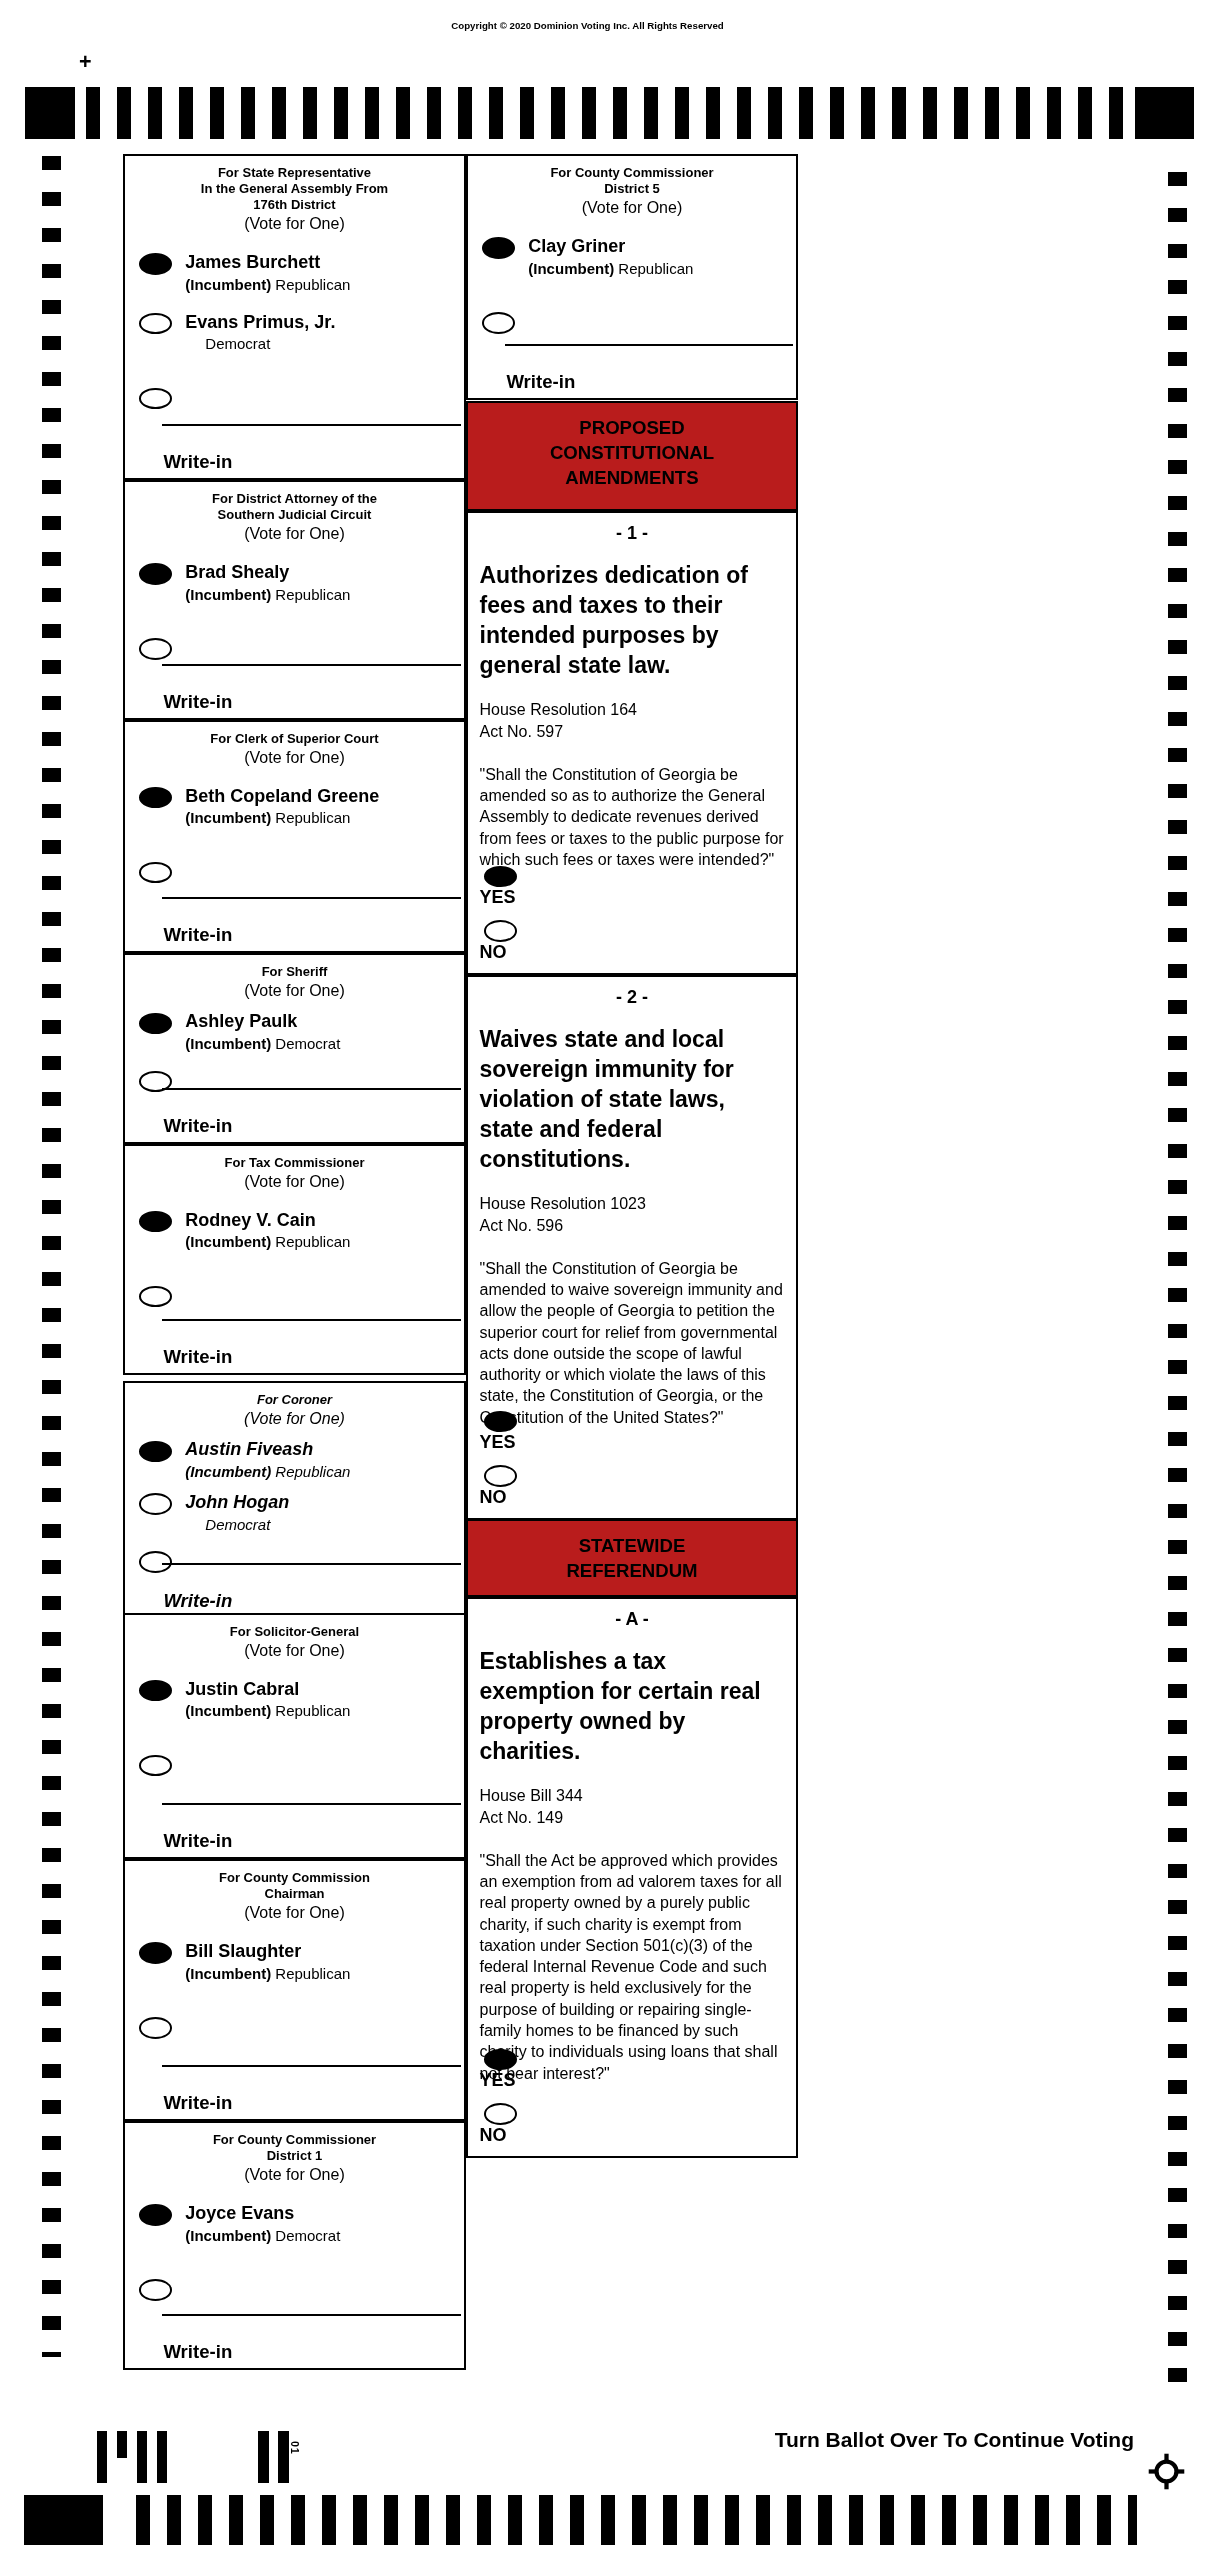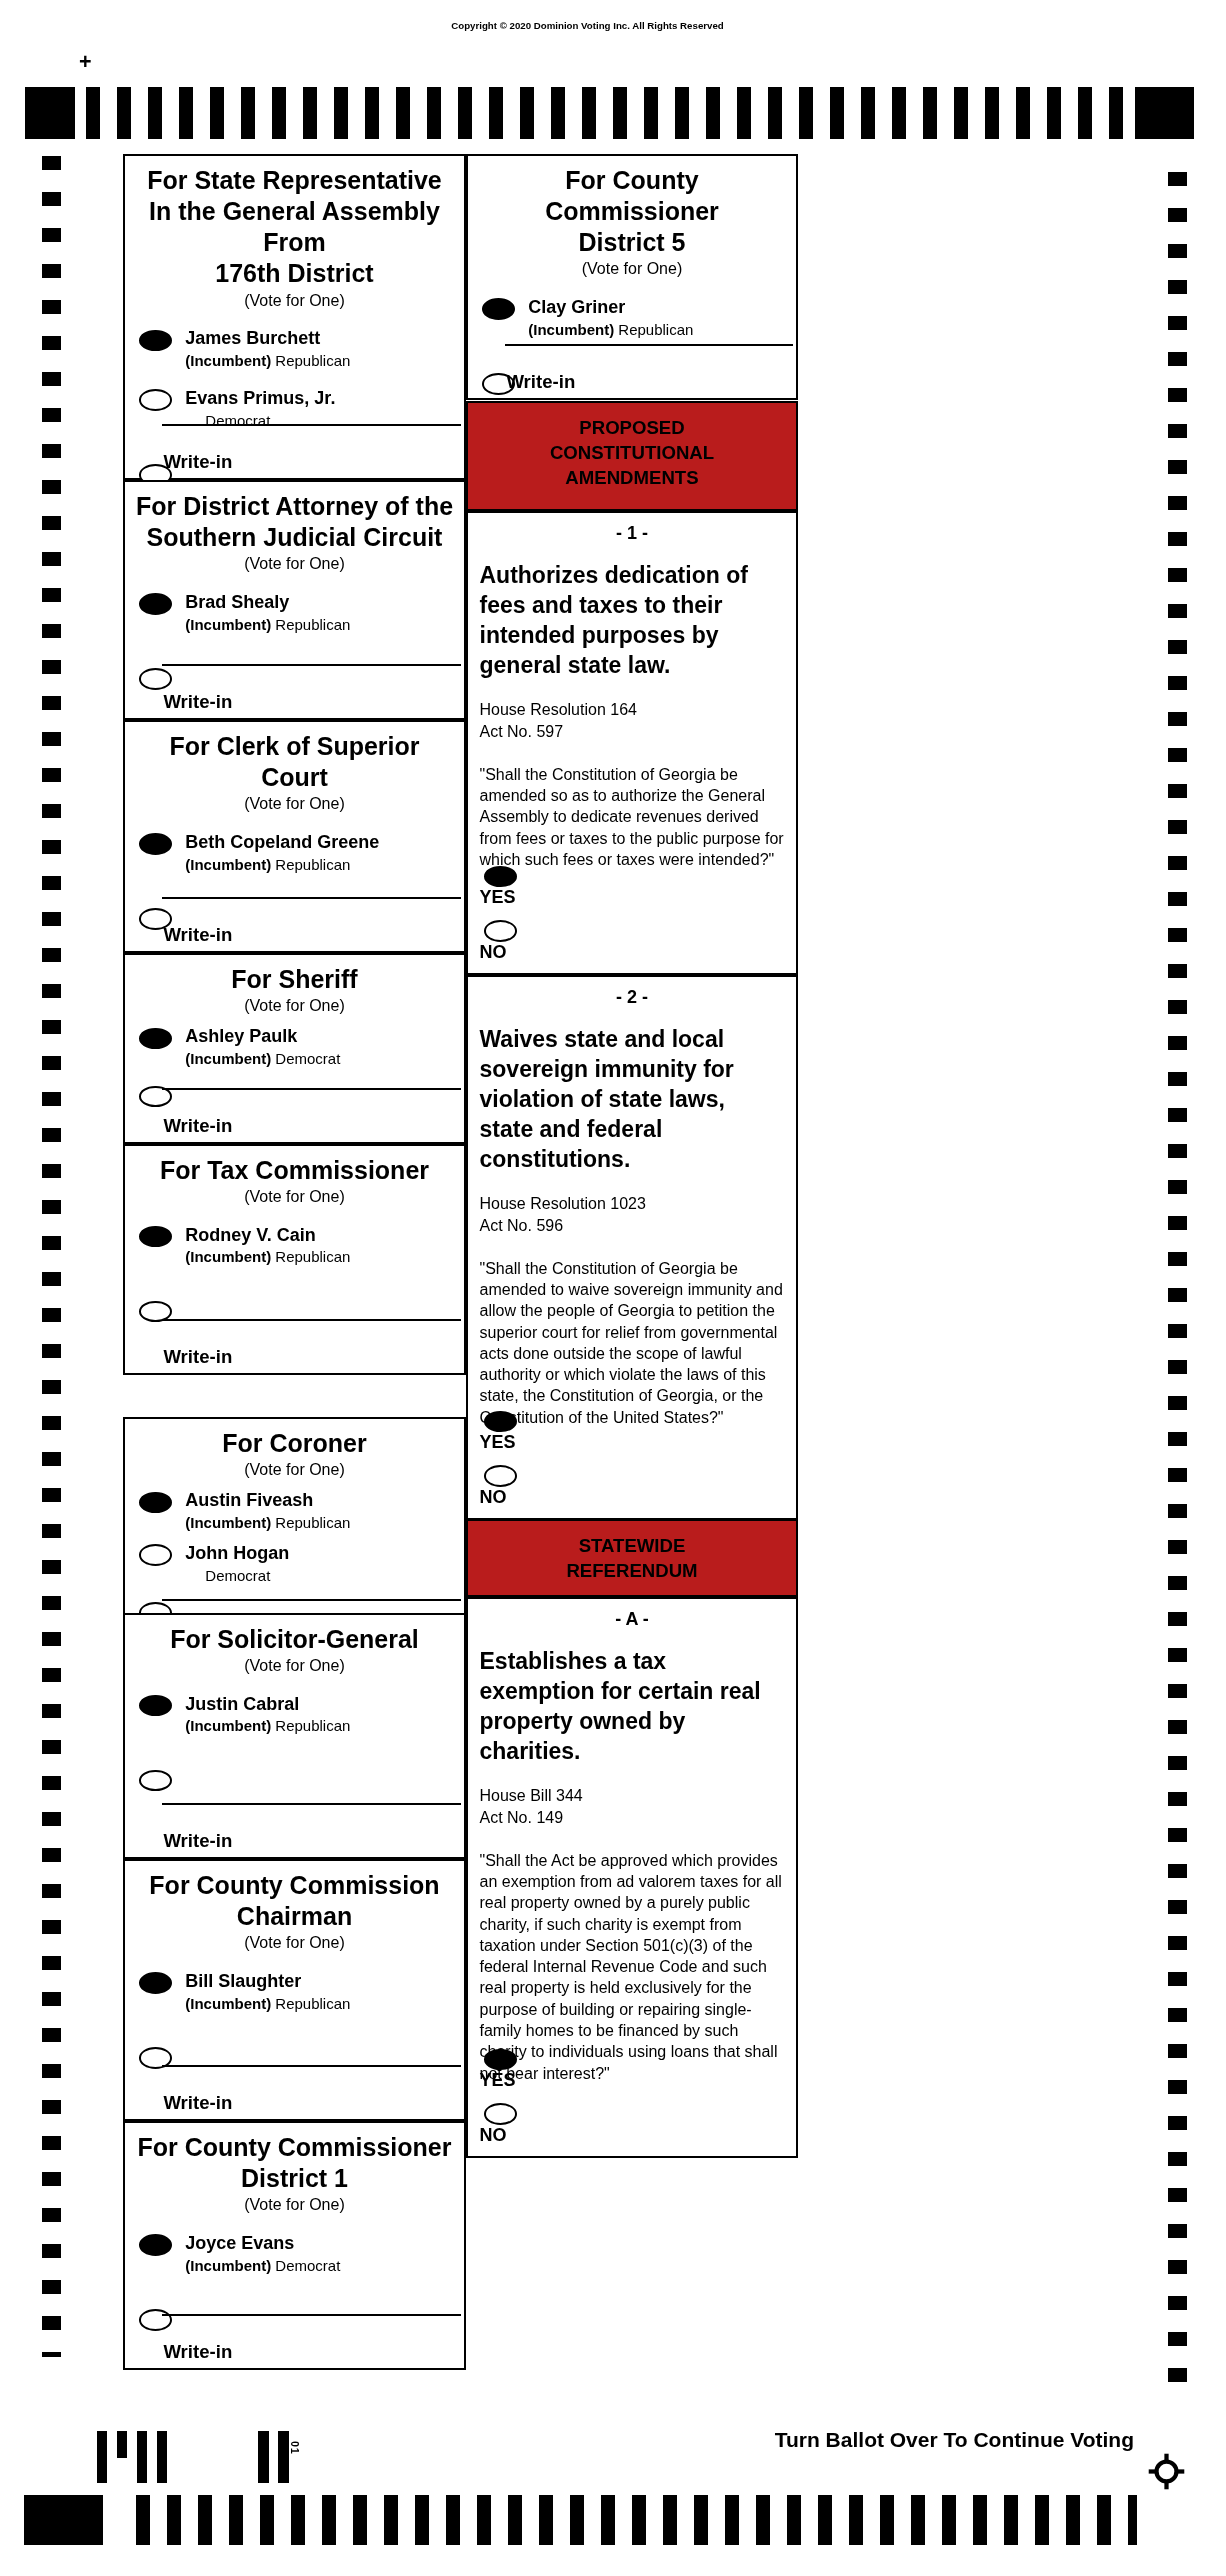--- a/index.html
+++ b/index.html
@@ -15,21 +15,21 @@
   .bcbar{position:absolute;background:#000;}
   .plus{position:absolute;font-size:21.5px;font-weight:bold;}
   .copyright{position:absolute;left:401px;top:20px;width:373px;text-align:center;
              font-size:9.7px;font-weight:bold;}
   .turnover{position:absolute;right:92px;top:2428px;font-size:21px;font-weight:bold;white-space:nowrap;}
   .stubcode{position:absolute;left:301px;top:2441px;font-size:10.7px;font-weight:bold;
             transform:rotate(90deg);transform-origin:top left;letter-spacing:0.7px;}
   
   .contest{position:absolute;border:2.1px solid #000;box-sizing:border-box;
            padding:8.6px 10px 0;background:#fff;}
-  .title{font-weight:bold;font-size:25px;line-height:1.25;text-align:center;}
+  .title{font-weight:bold;font-size:13px;line-height:1.25;text-align:center;}
   .vfo{text-align:center;font-size:16px;margin-top:2.1px;}
   .c-row{display:flex;align-items:flex-start;margin-top:18.6px;}
   .c-row.extra{margin-top:34px;}
   .tight .c-row{margin-top:11.5px;}
   .tight .c-row.extra{margin-top:17px;}
   .bubble{flex:0 0 auto;width:33px;height:21.5px;border:2.1px solid #000;border-radius:50%;
           box-sizing:border-box;margin:1.4px 13px 0 4.3px;background:#fff;}
   .bubble.filled{background:#000;}
   .cname{font-size:18px;font-weight:bold;}
   .csub{font-size:15px;margin-top:2.9px;}
@@ -170,21 +170,21 @@
       </div>
     </div>
     <div class="c-row extra">
       <span class="bubble"></span>
     </div>
     <div class="writein">
       <div class="rule"></div>
       <div class="wlabel">Write-in</div>
     </div>
   </div>
-<div class="contest tight" style="left:123px;top:1417px;width:343px;height:238px;">
+<div class="contest tight" style="left:123px;top:1381px;width:343px;height:238px;font-style:italic;">
     <div class="title">
       <div>For Coroner</div>
     </div>
     <div class="vfo">(Vote for One)</div>
     <div class="c-row">
       <span class="bubble filled"></span>
       <div class="ctext">
         <div class="cname">Austin Fiveash</div>
         <div class="csub"><b>(Incumbent)</b> Republican</div>
       </div>

